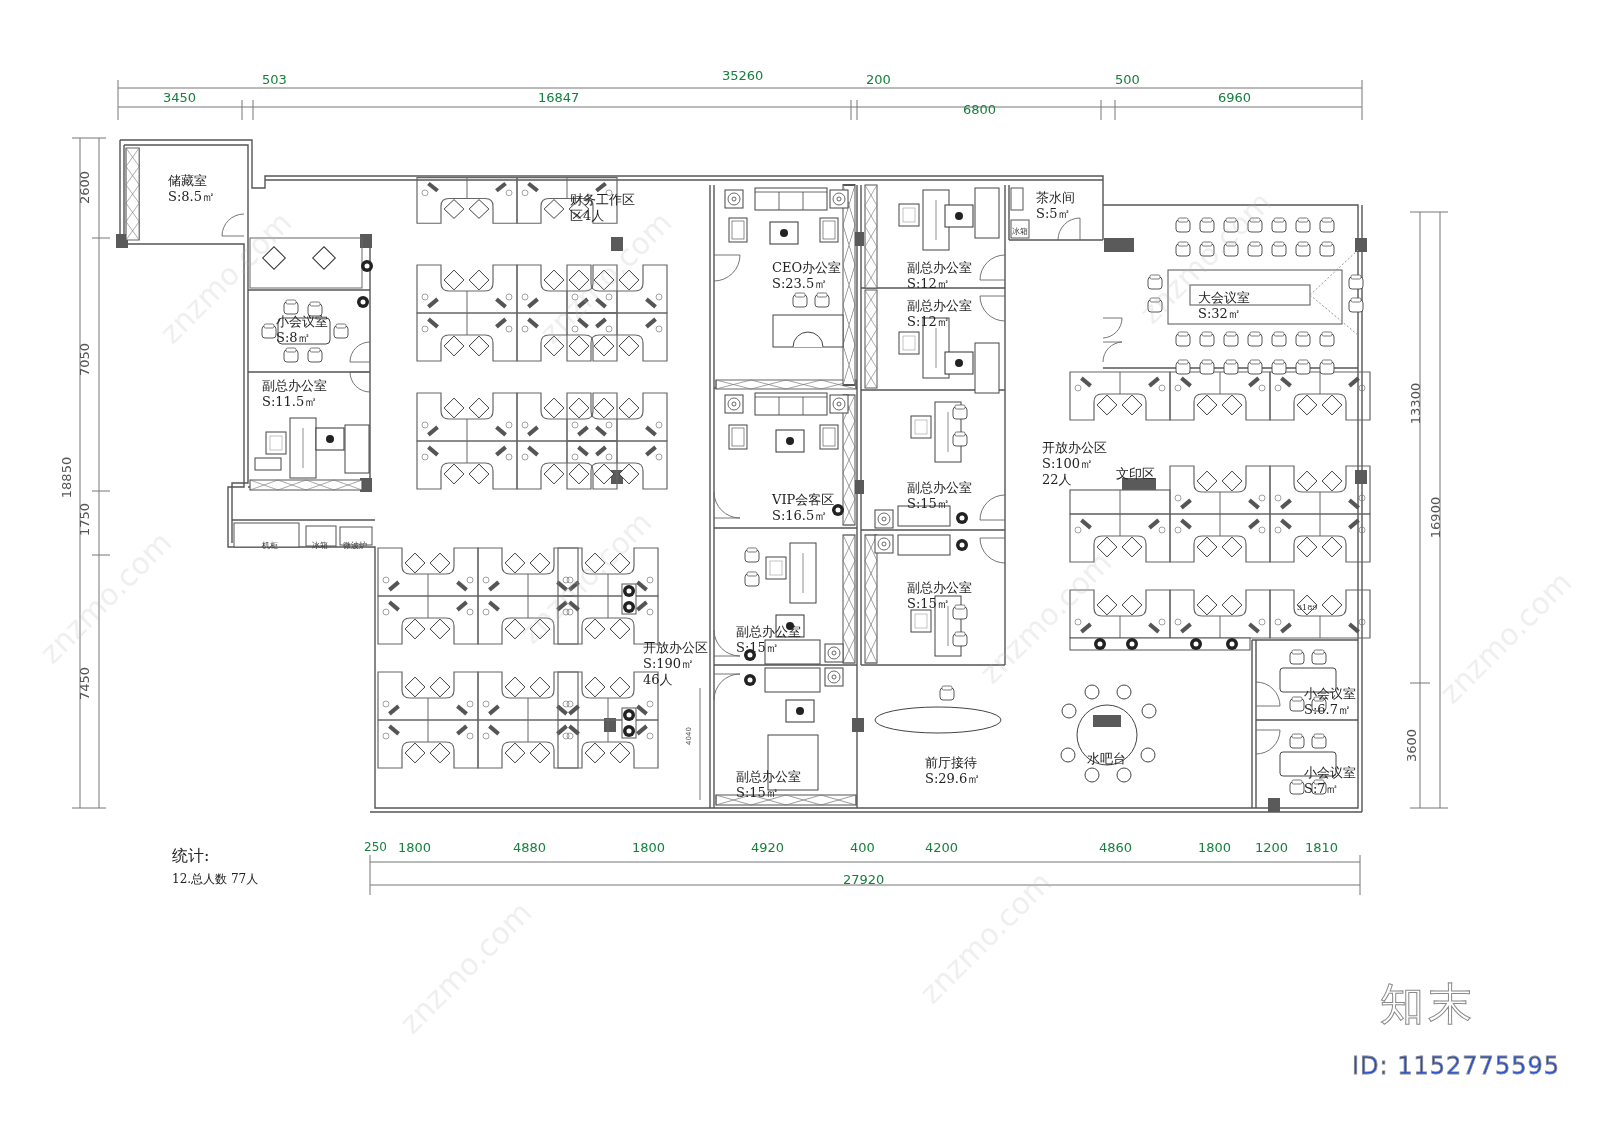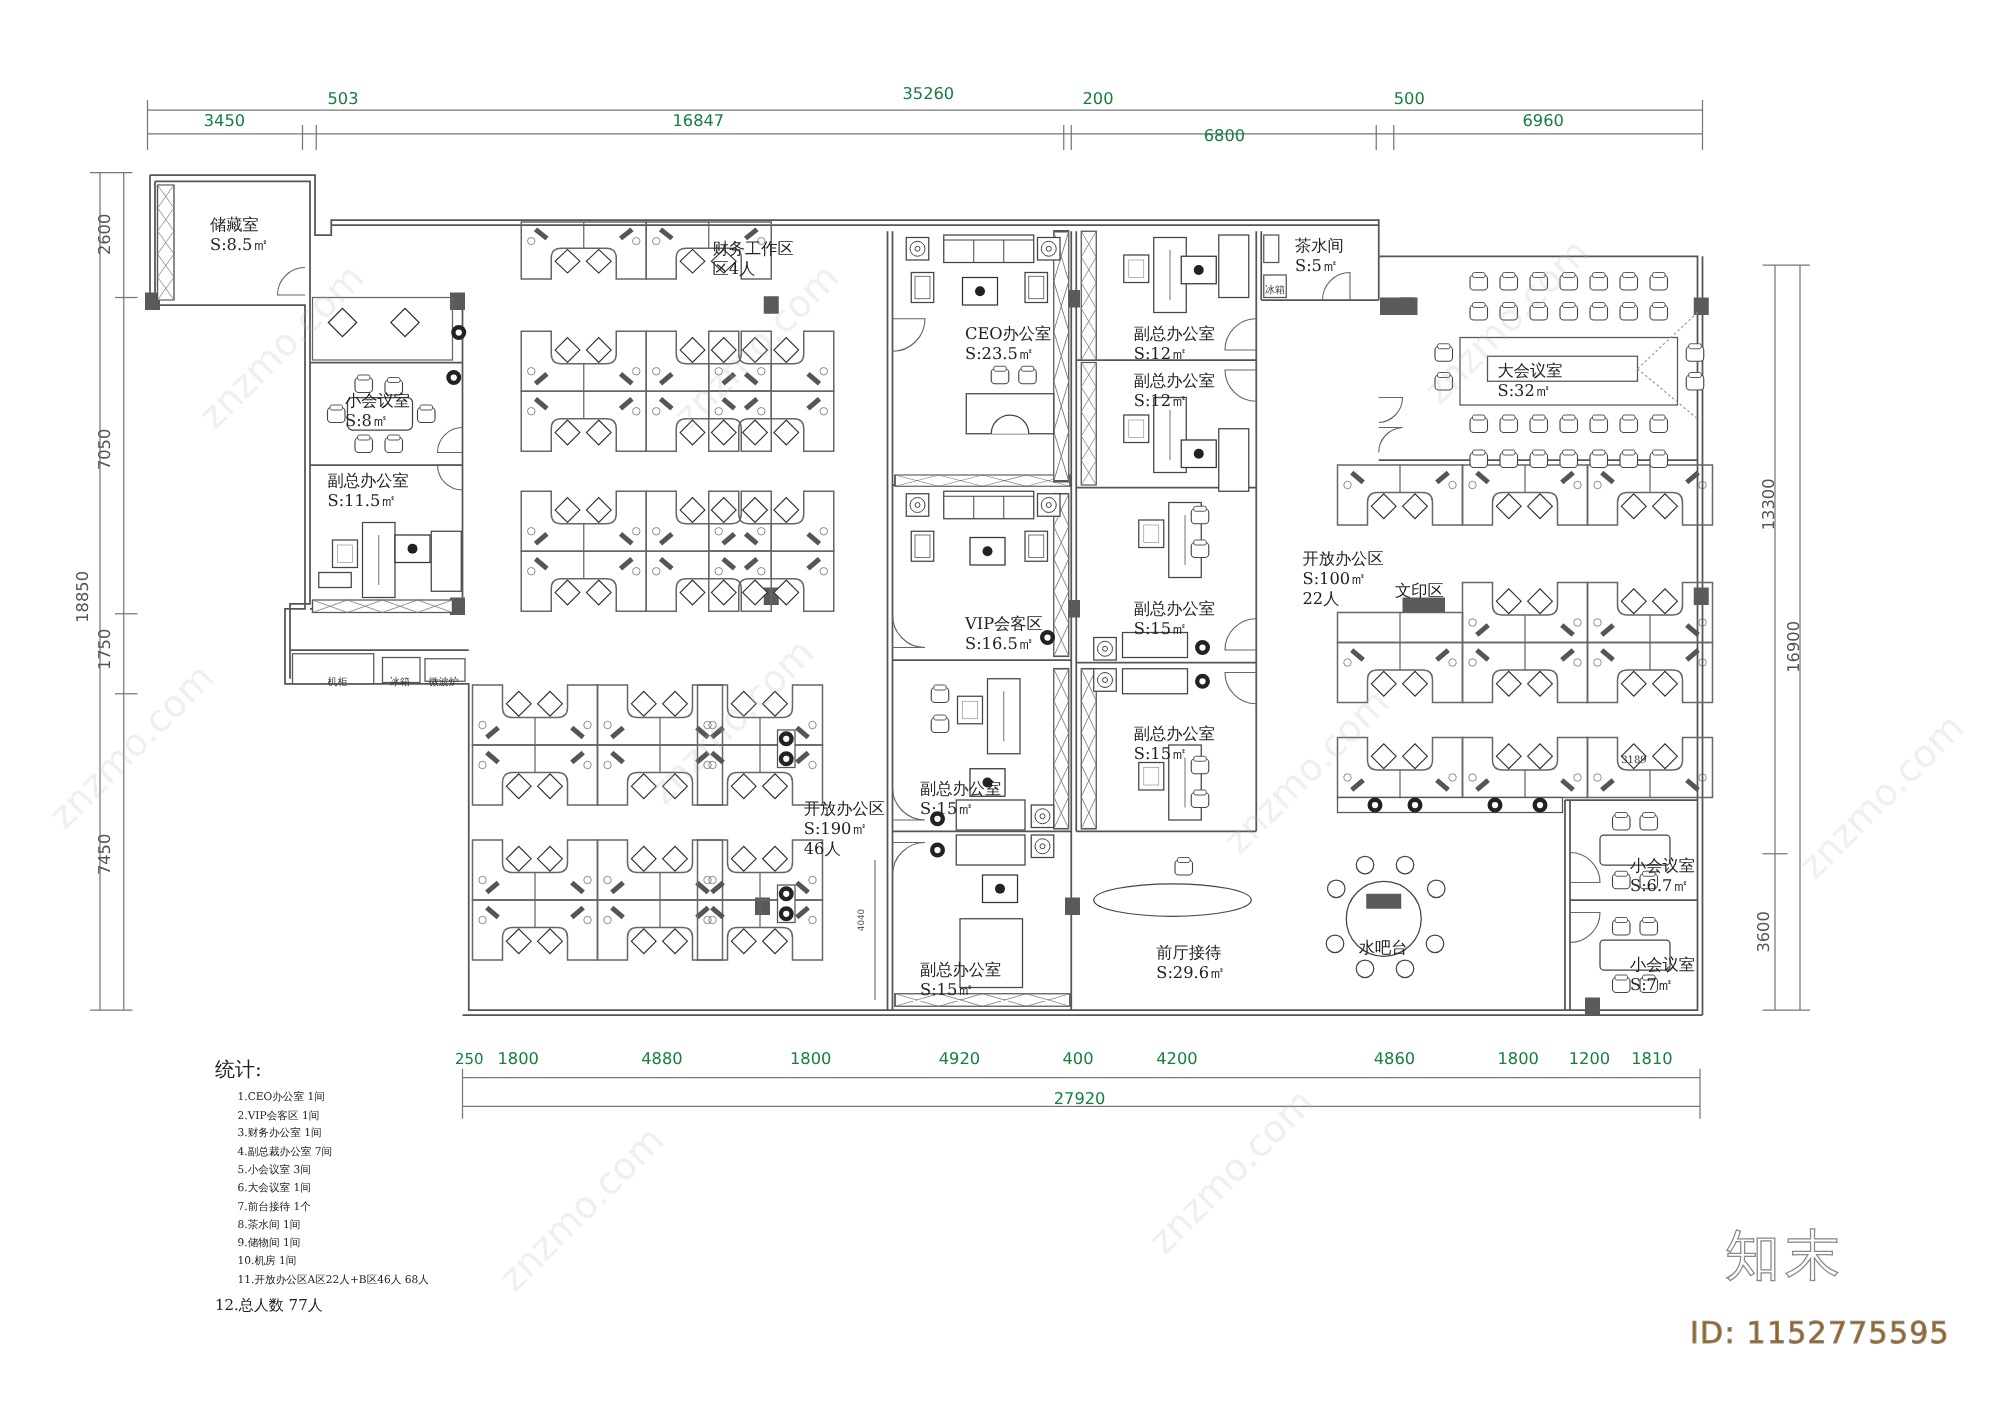--- a/index.html
+++ b/index.html
@@ -9,21 +9,21 @@
   .lbl .area { display:block; }
   .dim { position:absolute; font-family:"DejaVu Sans", sans-serif; font-size:13px; color:#15803d; white-space:nowrap; }
   .dimv { position:absolute; font-family:"DejaVu Sans", sans-serif; font-size:13px; color:#555; white-space:nowrap; transform:rotate(-90deg); transform-origin:center center; }
   .small { position:absolute; font-family:"DejaVu Serif", serif; font-size:8px; color:#333; white-space:nowrap; }
   #stats { position:absolute; left:172px; top:846px; font-family:"DejaVu Serif", serif; color:#222; }
   #stats .title { font-size:16px; margin-bottom:4px; }
   #stats ol { margin:0; padding:0 0 0 18px; list-style:none; }
   #stats li { font-size:8.5px; line-height:14.6px; }
   #stats .total { font-size:12px; margin-top:4px; margin-left:0; }
   #brand { position:absolute; left:1380px; top:975px; font-family:"DejaVu Sans", sans-serif; font-size:44px; color:#fff; -webkit-text-stroke:1px #8a8a8a; letter-spacing:4px; }
-  #brandid { position:absolute; left:1352px; top:1052px; font-family:"DejaVu Sans", sans-serif; font-size:24px; color:#a16207; -webkit-text-stroke:0.8px #8a8a8a; letter-spacing:1px; }
+  #brandid { position:absolute; left:1352px; top:1052px; font-family:"DejaVu Sans", sans-serif; font-size:24px; color:#1d4ed8; -webkit-text-stroke:0.8px #8a8a8a; letter-spacing:1px; }
   .wm { position:absolute; font-family:"DejaVu Sans", sans-serif; font-size:30px; color:rgba(180,180,180,0.22); transform:rotate(-45deg); white-space:nowrap; pointer-events:none; }
 </style>
 </head>
 <body>
 
 <svg id="plan" xmlns="http://www.w3.org/2000/svg" width="1600" height="1131" viewBox="0 0 1600 1131">
   <defs>
 
     <g id="ws">
       <path d="M0,0 H100 V48 H76 V30 Q76,22 68,22 H32 Q24,22 24,30 V48 H0 Z" fill="none" stroke="#666" stroke-width="1.2"></path>
@@ -446,33 +446,20 @@
 <div class="lbl" style="left:1304px;top:686px;"><span>小会议室</span><span class="area">S:6.7㎡</span></div>
 <div class="lbl" style="left:1304px;top:765px;"><span>小会议室</span><span class="area">S:7㎡</span></div>
 
 <div class="small" style="left:262px;top:540px;">机柜</div>
 <div class="small" style="left:312px;top:540px;">冰箱</div>
 <div class="small" style="left:343px;top:540px;">微波炉</div>
 <div class="small" style="left:1012px;top:226px;">冰箱</div>
 
 <div id="stats">
   <div class="title">统计:</div>
-  <ol>
-    <li>1.CEO办公室   1间</li>
-    <li>2.VIP会客区   1间</li>
-    <li>3.财务办公室   1间</li>
-    <li>4.副总裁办公室   7间</li>
-    <li>5.小会议室   3间</li>
-    <li>6.大会议室   1间</li>
-    <li>7.前台接待   1个</li>
-    <li>8.茶水间   1间</li>
-    <li>9.储物间   1间</li>
-    <li>10.机房   1间</li>
-    <li>11.开放办公区A区22人+B区46人   68人</li>
-  </ol>
   <div class="total">12.总人数 77人</div>
 </div>
 
 <div class="wm" style="left:140px;top:260px;">znzmo.com</div>
 <div class="wm" style="left:520px;top:260px;">znzmo.com</div>
 <div class="wm" style="left:1120px;top:240px;">znzmo.com</div>
 <div class="wm" style="left:500px;top:560px;">znzmo.com</div>
 <div class="wm" style="left:960px;top:600px;">znzmo.com</div>
 <div class="wm" style="left:20px;top:580px;">znzmo.com</div>
 <div class="wm" style="left:380px;top:950px;">znzmo.com</div>

